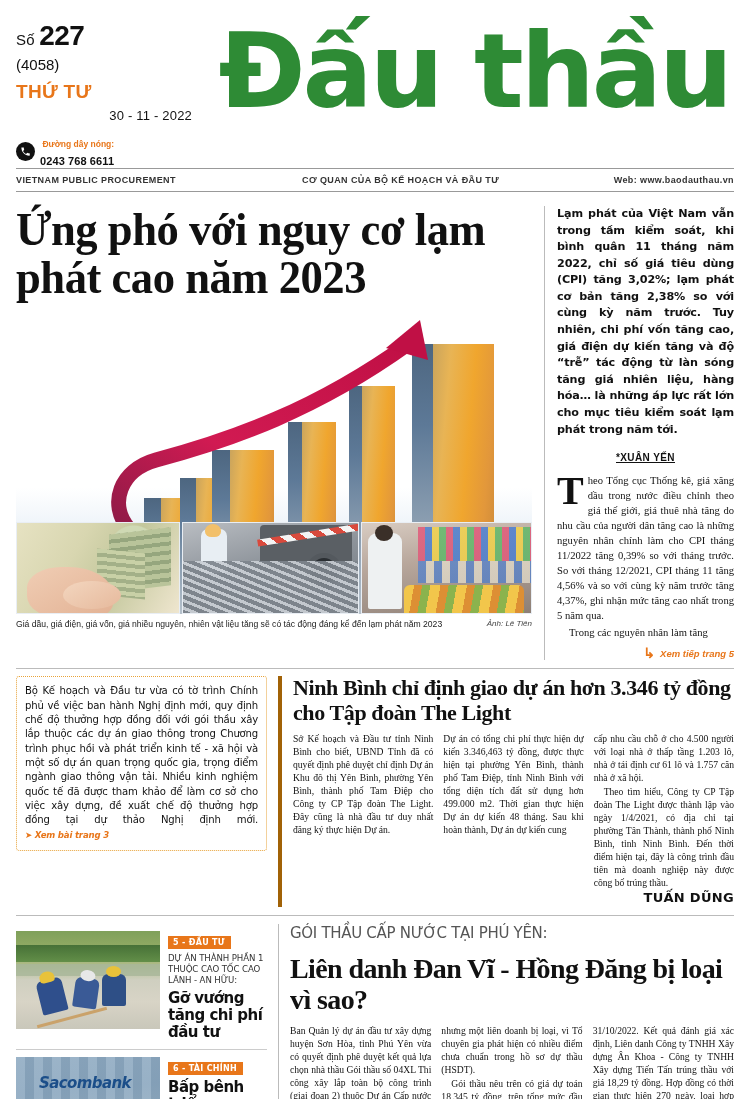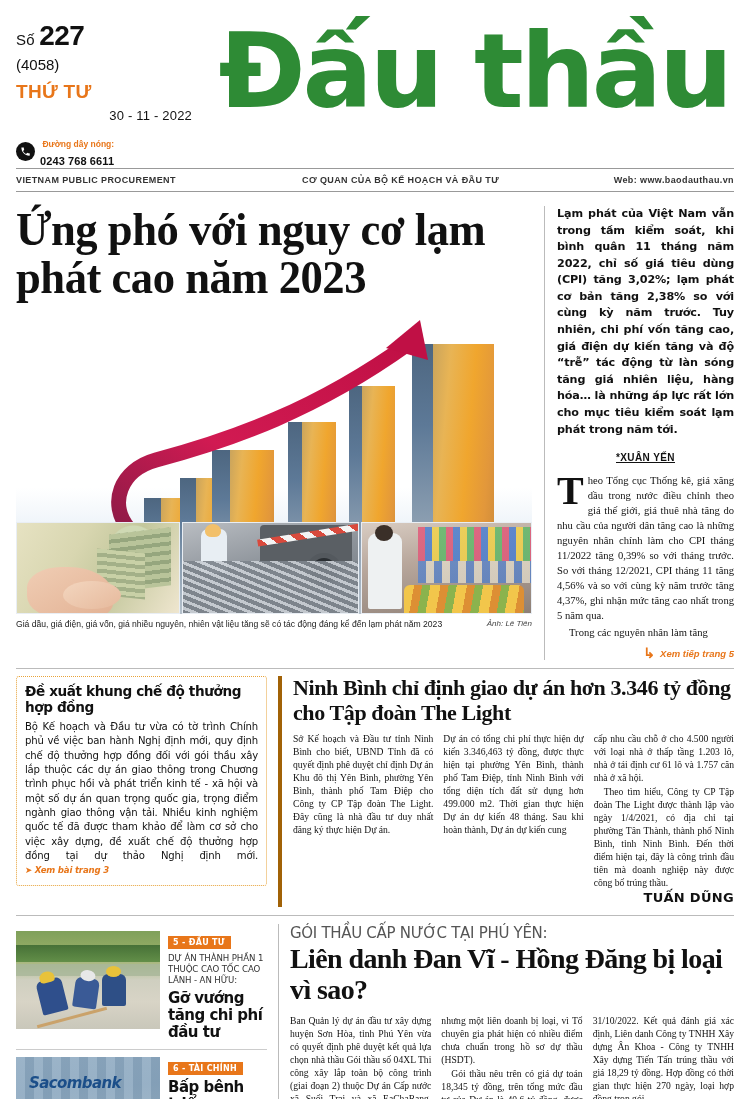--- a/index.html
+++ b/index.html
@@ -165,31 +165,31 @@
   .fw1 i{position:absolute;left:5px;top:-8px;width:15px;height:11px;border-radius:50% 50% 30% 30%;background:#e8c23a;display:block;}
   .fw2{position:absolute;left:40%;bottom:22%;width:24px;height:30px;background:#3a5a96;border-radius:6px 6px 2px 2px;transform:rotate(8deg);}
   .fw2 i{position:absolute;left:4px;top:-8px;width:15px;height:11px;border-radius:50%;background:#e8e8e8;display:block;}
   .fw3{position:absolute;left:60%;bottom:24%;width:24px;height:32px;background:#2e4f86;border-radius:6px 6px 2px 2px;}
   .fw3 i{position:absolute;left:4px;top:-8px;width:15px;height:11px;border-radius:50%;background:#e8c23a;display:block;}
   .pole{position:absolute;left:14%;bottom:10%;width:72px;height:3px;background:#caa26a;transform:rotate(-15deg);}
 
   .bank{position:absolute;inset:0;background:linear-gradient(175deg,#b9c9d6 0%,#9fb4c6 35%,#cfd6d4 62%,#b6bdb8 100%);}
   .bank-glass{position:absolute;left:0;right:0;top:0;height:52%;
      background:repeating-linear-gradient(90deg,#96b0c6 0 9px,#7e9bb4 9px 18px);opacity:.85;}
-  .bank-sign{position:absolute;left:13px;top:18%;font-family:"DejaVu Sans",sans-serif;font-size:15px;font-weight:bold;color:#1b4e89;font-style:italic;letter-spacing:-.6px;}
+  .bank-sign{position:absolute;left:23px;top:18%;font-family:"DejaVu Sans",sans-serif;font-size:15px;font-weight:bold;color:#1b4e89;font-style:italic;letter-spacing:-.6px;}
   .bank-door{position:absolute;left:27%;bottom:6%;width:46%;height:40%;background:#3f6b64;border:3px solid #c9cfc9;}
   .bank-green{position:absolute;left:3px;bottom:6%;width:26px;height:36%;background:#4b7a3d;border-radius:8px 8px 0 0;}
 
   .tz-body{flex:1;min-width:0;}
   .badge{display:inline-block;background:#E8761A;color:#fff;font-size:8px;font-weight:bold;
     padding:2px 6px 2px 5px;letter-spacing:.3px;margin-bottom:4px;font-family:"DejaVu Sans",sans-serif;}
   .kicker{font-family:"DejaVu Sans",sans-serif;font-size:8.6px;line-height:1.3;color:#333;margin-bottom:3px;letter-spacing:-.1px;}
   .tz-title{font-family:"DejaVu Sans",sans-serif;font-size:15px;line-height:1.16;font-weight:bold;color:#111;letter-spacing:-.5px;}
 
-  .kicker-big{font-family:"DejaVu Sans",sans-serif;font-size:15px;color:#555;letter-spacing:-.3px;margin-bottom:2px;}
+  .kicker-big{font-family:"DejaVu Sans",sans-serif;font-size:15px;color:#555;letter-spacing:-.3px;margin-bottom:12px;}
   .art3-title{font-family:"Liberation Serif",serif;font-size:28px;line-height:1.1;font-weight:bold;margin:0 0 8px 0;letter-spacing:-.6px;color:#111;}
 </style>
 </head>
 <body>
 
 <div class="page">
 
   <div class="masthead">
     <div class="mh-left">
       <div class="issue">
@@ -322,21 +322,20 @@
         <span class="jump-txt">Xem tiếp trang 5</span>
       </div>
     </div>
   </div>
 
   <div class="hrule"></div>
 
   <div class="mid">
     <div class="mid-left">
       <div class="dotbox">
-        <h3>Đề xuất khung chế độ thưởng hợp đồng</h3>
         <p><span>Bộ Kế hoạch và Đầu tư vừa có tờ trình Chính phủ về việc ban hành Nghị định mới, quy định chế độ thưởng hợp đồng đối với gói thầu xây lắp thuộc các dự án giao thông trong Chương trình phục hồi và phát triển kinh tế - xã hội và một số dự án quan trọng quốc gia, trọng điểm ngành giao thông vận tải. Nhiều kinh nghiệm quốc tế đã được tham khảo để làm cơ sở cho việc xây dựng, đề xuất chế độ thưởng hợp đồng tại dự thảo Nghị định mới.</span>
           <span class="jump-inline">➤ <span>Xem bài trang 3</span></span>
         </p>
       </div>
     </div>
     <div class="mid-right">
       <h2 class="art2-title">Ninh Bình chỉ định giao dự án hơn 3.346 tỷ đồng cho Tập đoàn The Light</h2>
       <div class="cols3">
         <div class="col">
           <p class="first">Sở Kế hoạch và Đầu tư tỉnh Ninh Bình cho biết, UBND Tỉnh đã có quyết định phê duyệt chỉ định Dự án Khu đô thị Yên Bình, phường Yên Bình, thành phố Tam Điệp cho Công ty CP Tập đoàn The Light. Đây cũng là nhà đầu tư duy nhất đăng ký thực hiện Dự án.</p>

